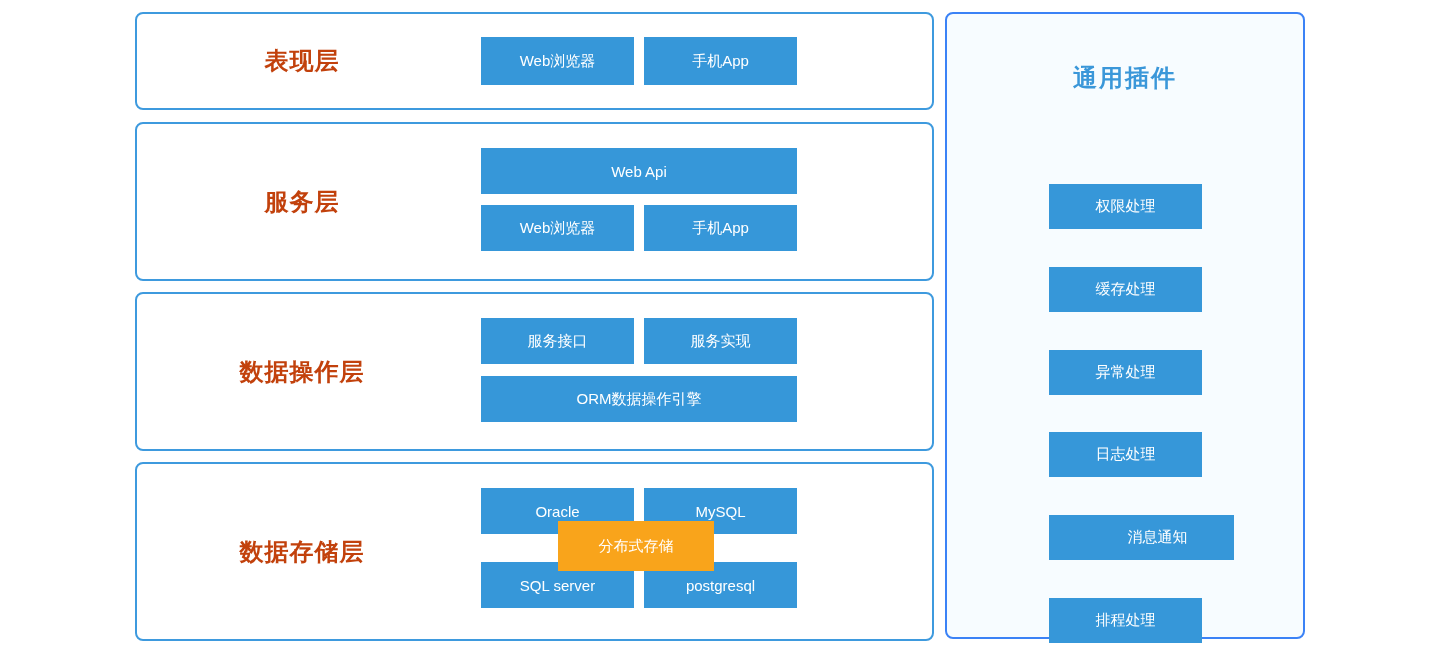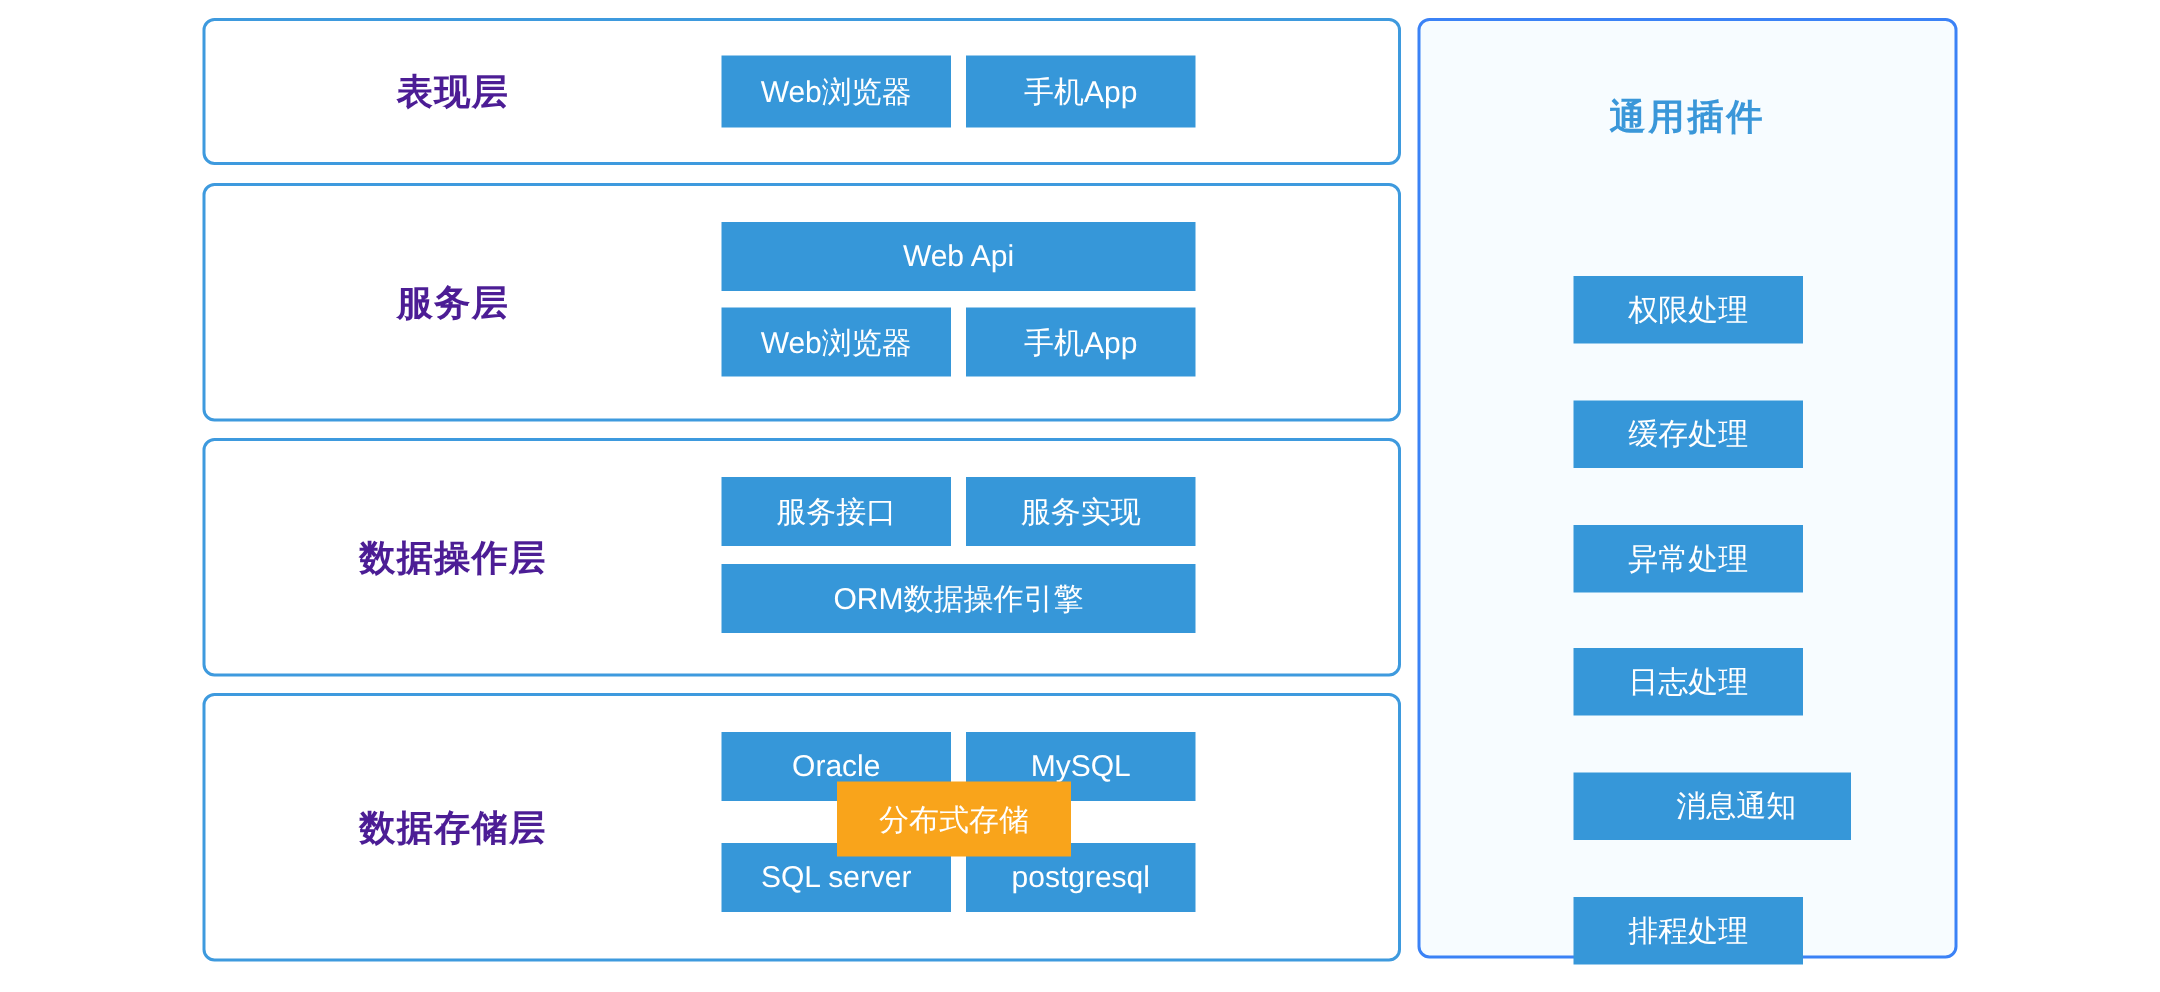--- a/index.html
+++ b/index.html
@@ -30,31 +30,31 @@
   #layer-3 { top: 292px; height: 159px; }
   #layer-4 { top: 462px; height: 179px; }
 
   .layer-label {
     position: absolute;
     left: 0;
     top: 50%;
     transform: translateY(-50%);
     width: 330px;
     text-align: center;
-    color: #4c1d95;
+    color: #c2410c;
     font-size: 24px;
     font-weight: bold;
     letter-spacing: 1px;
   }
 
   .node {
     position: absolute;
     background: #3697d9;
     color: #ffffff;
-    font-size: 20px;
+    font-size: 15px;
     display: flex;
     align-items: center;
     justify-content: center;
     width: 153px;
     height: 46px;
     white-space: nowrap;
   }
   .colA { left: 344px; }
   .colB { left: 507px; }
   .wide { left: 344px; width: 316px; }

